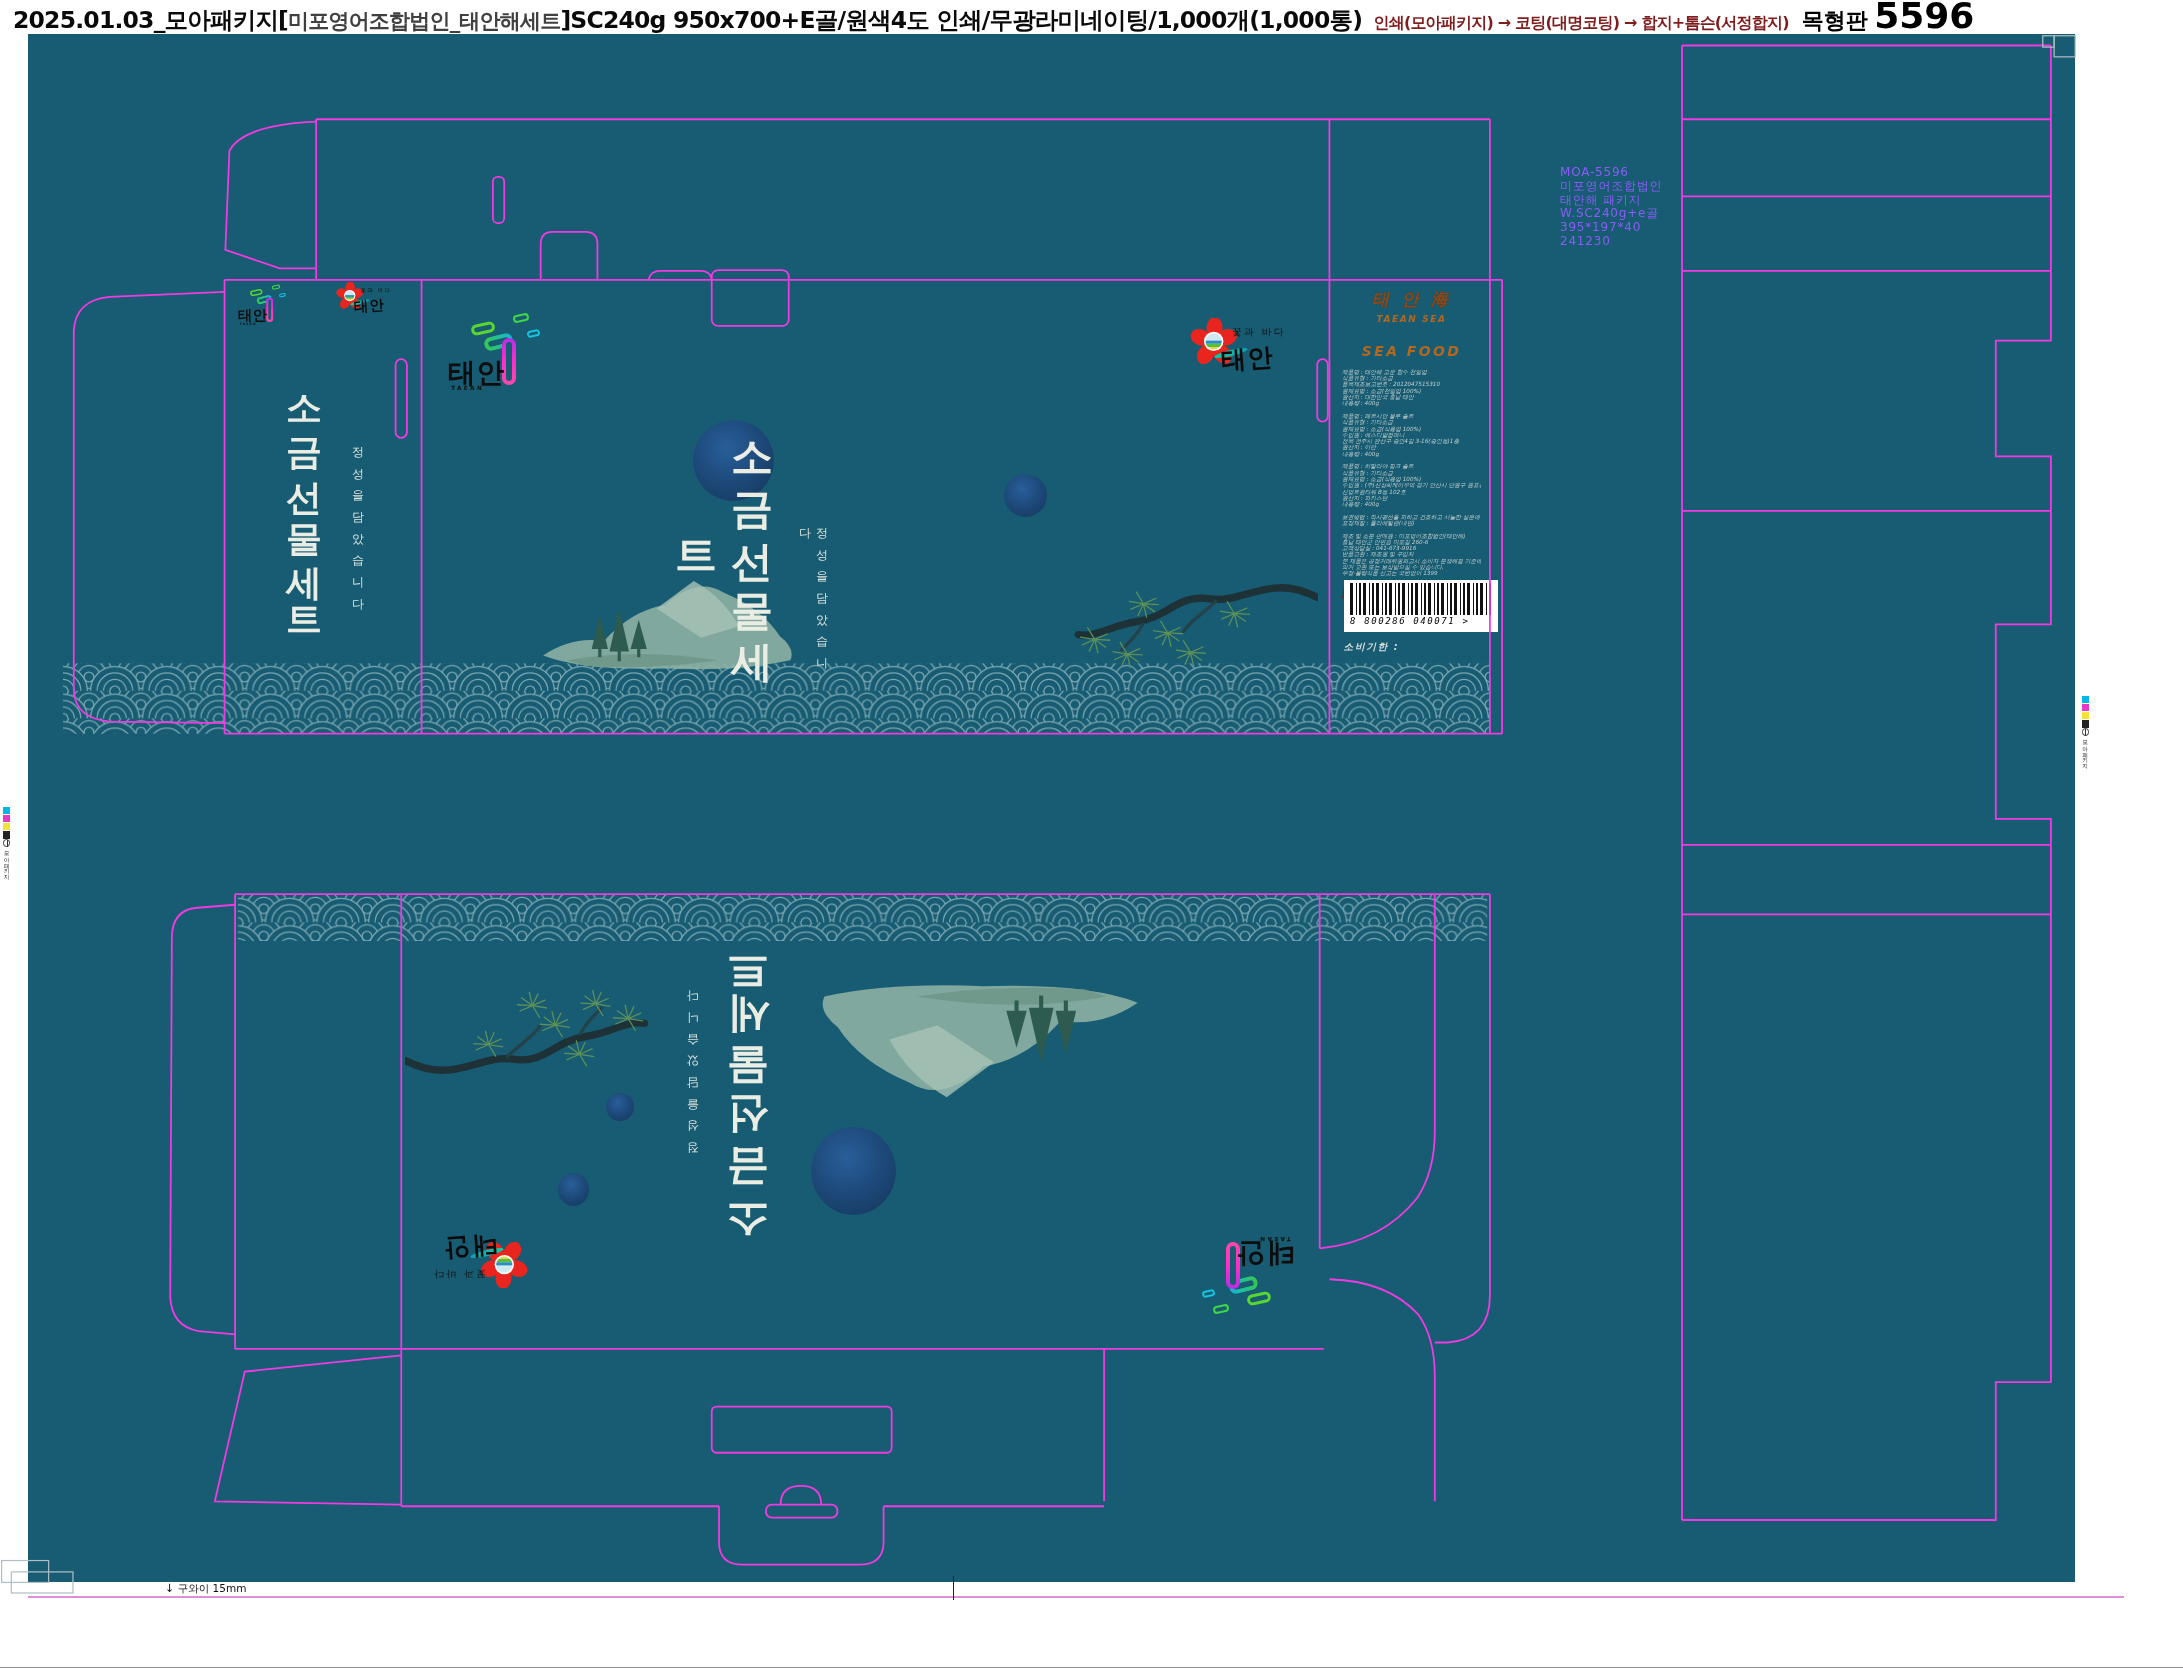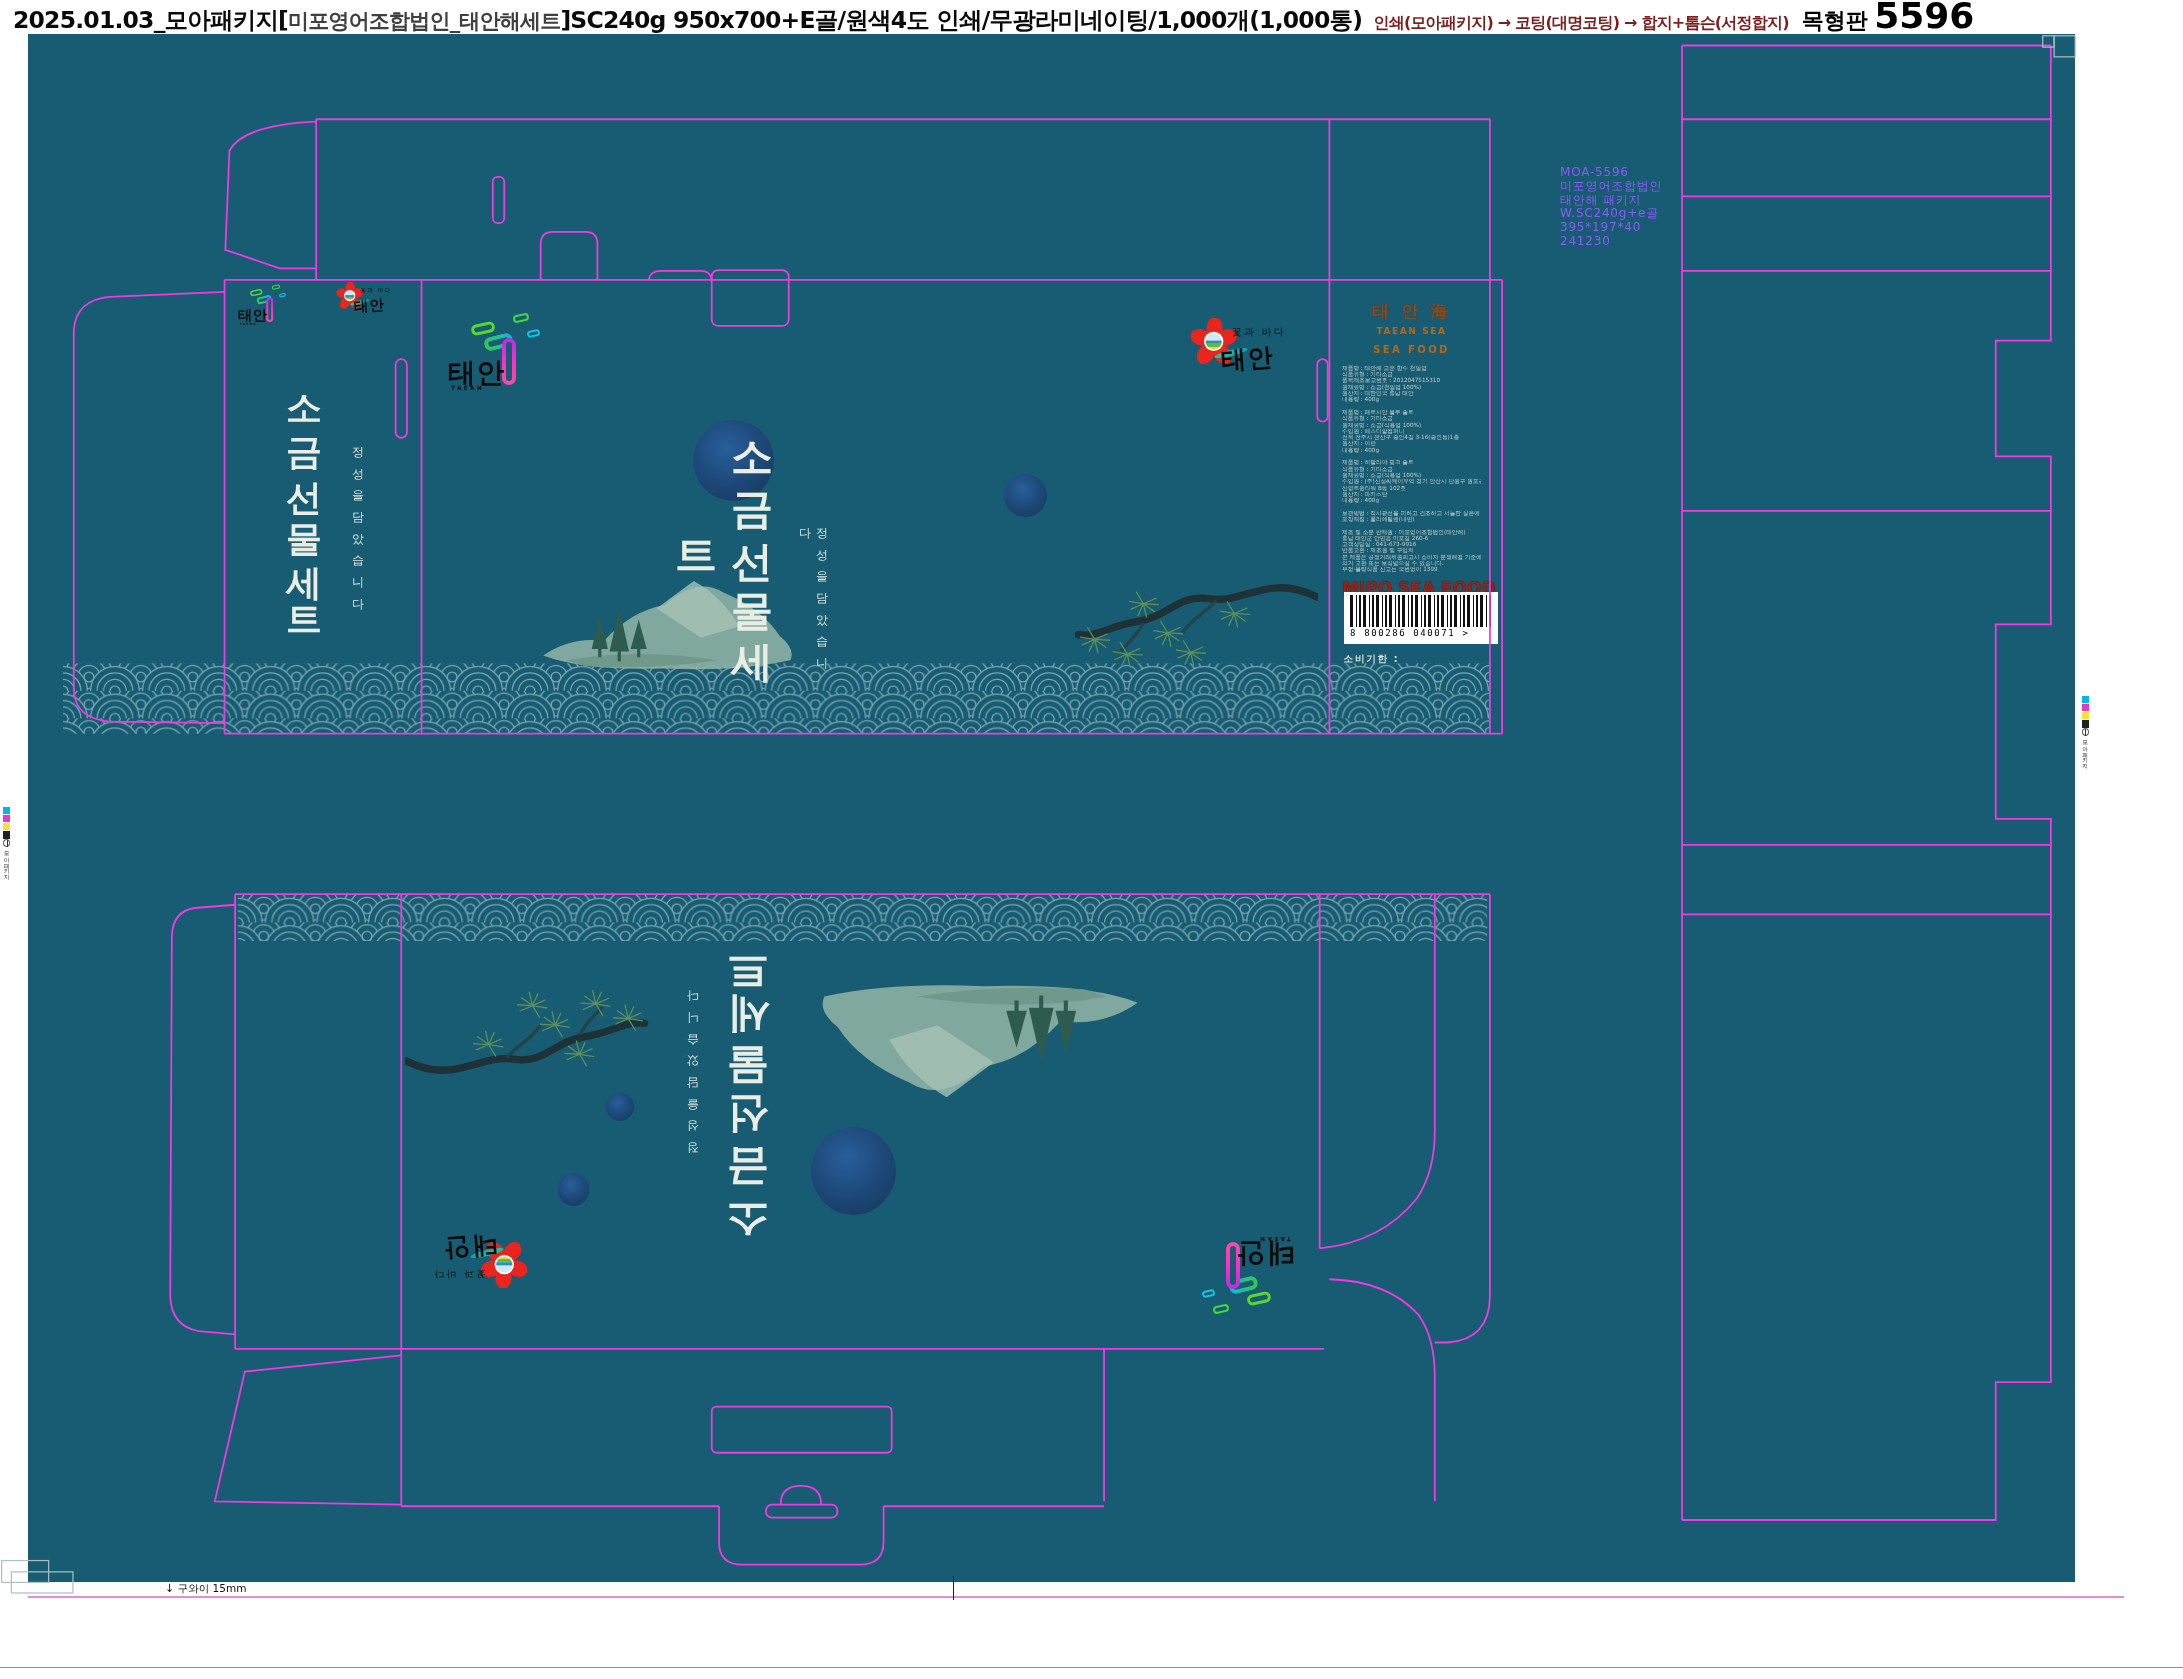--- a/index.html
+++ b/index.html
@@ -50,24 +50,24 @@
   .sprout.small { transform:scale(.52); transform-origin:top left; }
 
   
   .flower { position:absolute; width:96px; height:65px; }
   .flower .tagline { position:absolute; left:42px; top:8px; font-size:9.7px; color:#101010; font-family:"DejaVu Serif",serif; letter-spacing:2.4px; white-space:nowrap; }
   .flower .script { position:absolute; left:31px; top:24px; font-size:25px; font-weight:bold; color:#0a0a0a; font-family:"DejaVu Serif",serif; transform:rotate(-4deg); letter-spacing:1.6px; white-space:nowrap; }
   .flower .swoosh { position:absolute; left:24px; top:32px; width:34px; height:5.7px; border-radius:50%; background:linear-gradient(90deg,#14c8a0,#0ea0b4); transform:rotate(-14deg); }
   .flower.small { transform:scale(.58); transform-origin:top left; }
 
   
-  #info-panel { position:absolute; left:1342px; top:300px; width:139px; height:442px; }
+  #info-panel { position:absolute; left:1342px; top:288px; width:139px; height:442px;font-style:italic; }
   #info-panel .brand1 { text-align:center; font-size:17px; font-weight:bold; color:#8a4a1f; letter-spacing:3.2px; text-shadow:0 0 0.8px #5a2c0c; font-family:"DejaVu Serif",serif; }
   #info-panel .brand2 { text-align:center; font-size:9px; font-weight:bold; color:#b5671e; letter-spacing:1.6px; margin-top:3.2px; }
-  #info-panel .brand3 { text-align:center; font-size:10px; font-weight:bold; color:#b5671e; letter-spacing:2.4px; margin-top:8px; }
+  #info-panel .brand3 { text-align:center; font-size:14px; font-weight:bold; color:#b5671e; letter-spacing:2.4px; margin-top:19px; }
   #info-body { margin-top:9.7px; }
   #info-body .infoline { font-size:5.7px; line-height:6.3px; color:#c2cfcd; min-height:6.3px; white-space:nowrap; overflow:hidden; }
   #info-panel .maker { font-size:17px; font-weight:bold; color:#9c1f12; letter-spacing:0px; text-shadow:0 0 0.8px #3a0c06; margin-top:4.9px; white-space:nowrap; }
   .barcode-box { position:absolute; left:1.6px; top:292px; width:154px; height:52px; background:#fff; padding:3.2px 6.5px 0 6.5px; }
   .barcode-bars { width:100%; height:32px;
      background:repeating-linear-gradient(90deg,#111 0 1.6px,#fff 1.6px 2.4px,#111 2.4px 3.2px,#fff 3.2px 6.5px,#111 6.5px 7.3px,#fff 7.3px 9px,#111 9px 11.4px,#fff 11.4px 13px); }
   .barcode-digits { font-size:9px; color:#000; letter-spacing:1.6px; margin-top:0.8px; font-family:"DejaVu Sans Mono",monospace; white-space:nowrap; }
   #info-panel .expiry { position:absolute; left:1.6px; top:353px; font-size:9.7px; font-weight:bold; color:#d6dfdb; letter-spacing:1.6px; }
 
   

